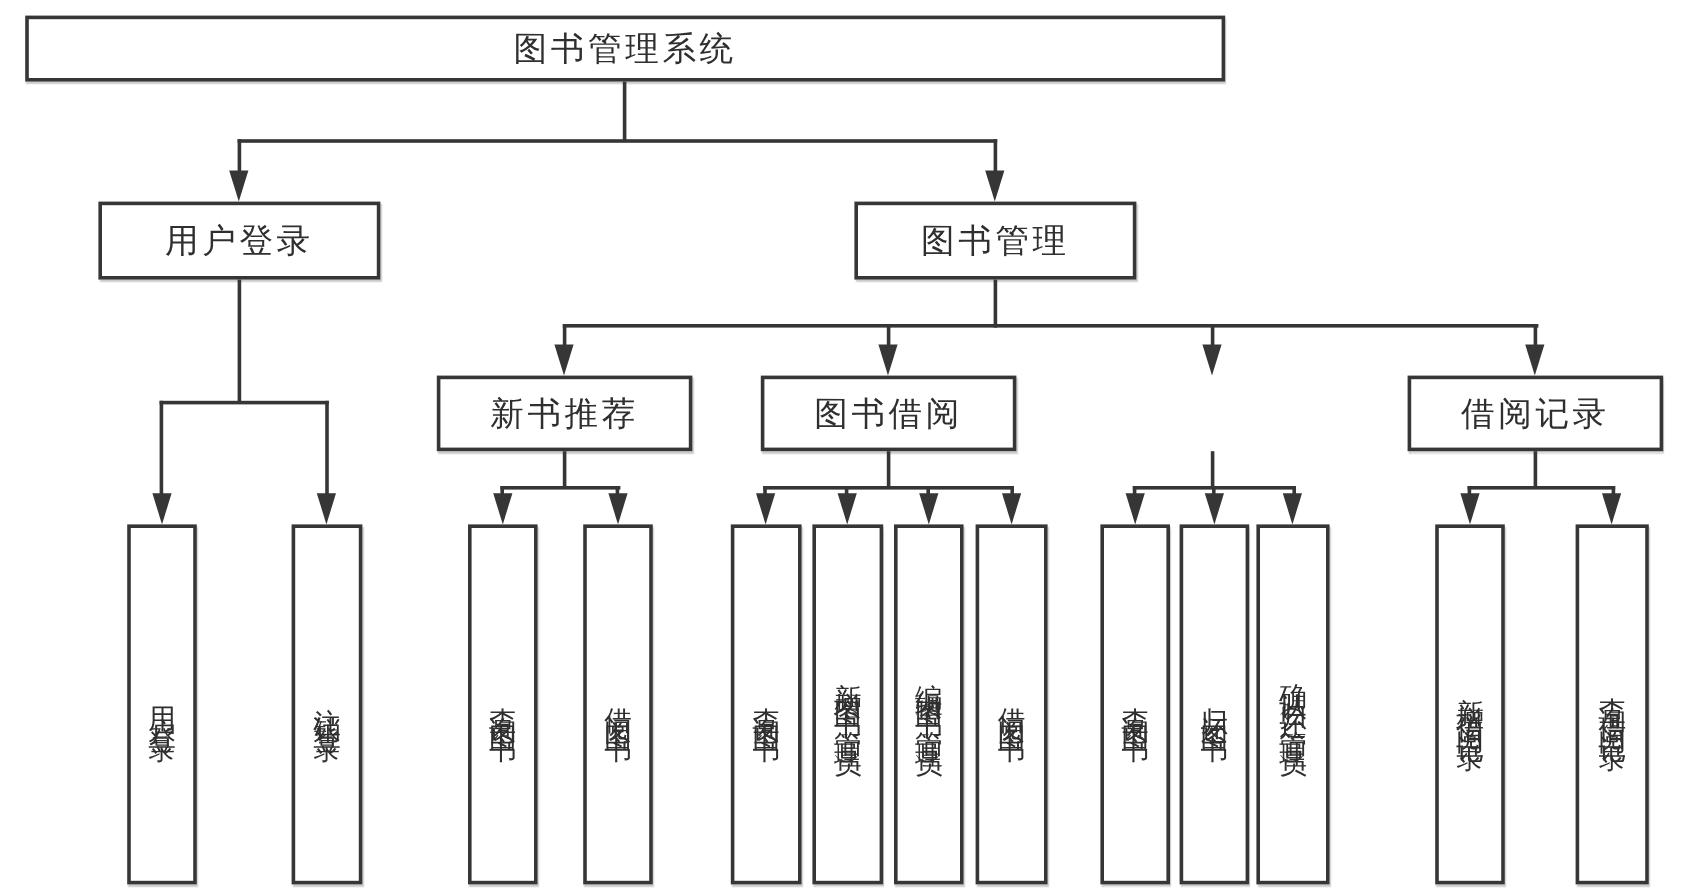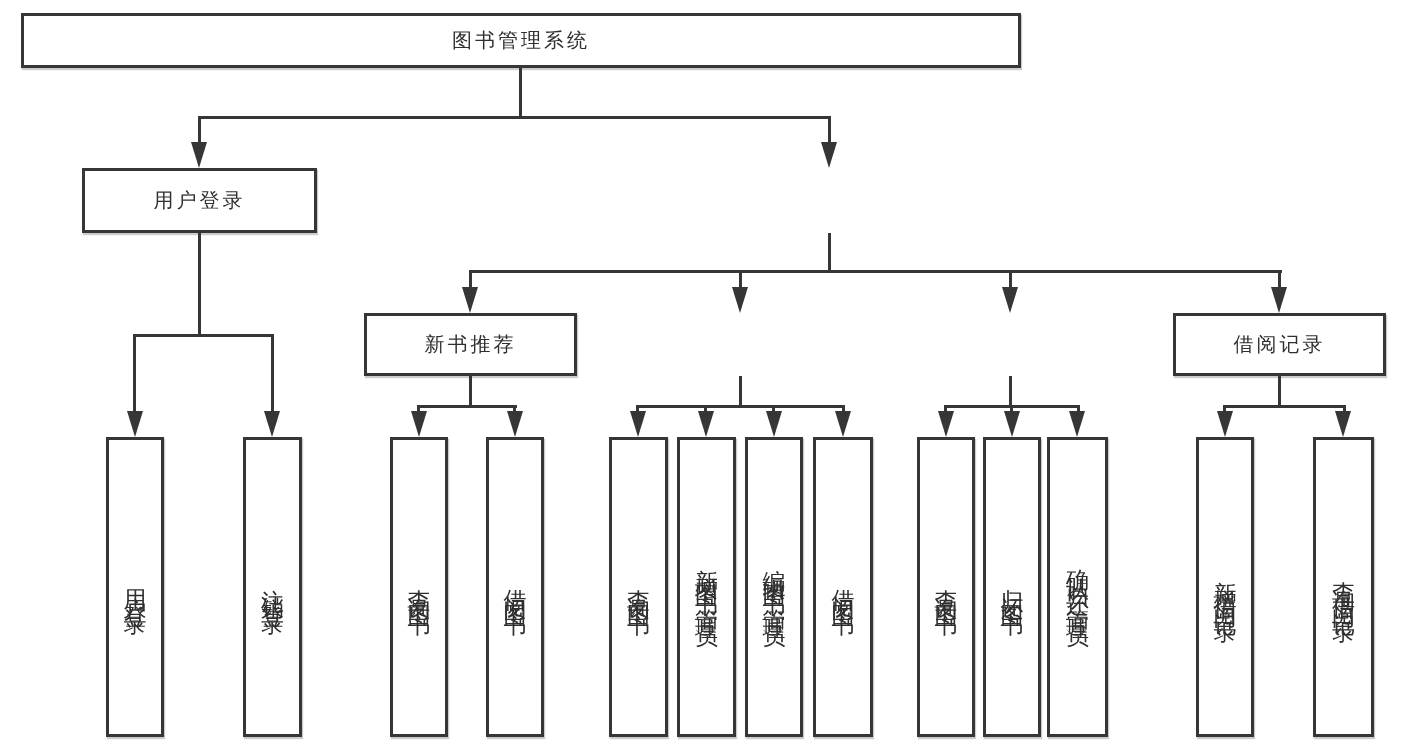--- a/index.html
+++ b/index.html
@@ -16,21 +16,21 @@
     color:var(--text);
     overflow:hidden;
   }
   
   .b{
     position:absolute;
     box-sizing:border-box;
     background:#fff;
     border:3px solid var(--line);
     display:flex;align-items:center;justify-content:center;
-    font-size:20px;letter-spacing:3px;
+    font-size:28px;letter-spacing:3px;
     color:var(--text);
     box-shadow:1px 2px 1px rgba(110,110,110,0.35);
     white-space:nowrap;
   }
   
   .vb{
     writing-mode:vertical-rl;
     text-orientation:mixed;
     font-size:23px;
     letter-spacing:8px;
@@ -69,20 +69,23 @@
   <div class="vl" style="left:519px;top:68px;height:50px;"></div>
   <div class="hl" style="left:198px;top:116px;width:633px;"></div>
   <div class="vl" style="left:198px;top:116px;height:30px;"></div>
   <div class="vl" style="left:828px;top:116px;height:30px;"></div>
   <div class="ar" style="left:191px;top:142px;"></div>
   <div class="ar" style="left:821px;top:142px;"></div>
 
   <div class="b" style="left:82px;top:168px;width:235px;height:65px;">
     <span>用户登录</span>
   </div>
+  <div class="b" style="left:712px;top:168px;width:235px;height:65px;">
+    <span>图书管理</span>
+  </div>
 
   <div class="vl" style="left:198px;top:233px;height:103px;"></div>
   <div class="hl" style="left:133px;top:334px;width:141px;"></div>
   <div class="vl" style="left:133px;top:334px;height:78px;"></div>
   <div class="vl" style="left:271px;top:334px;height:78px;"></div>
   <div class="ar" style="left:127px;top:411px;"></div>
   <div class="ar" style="left:264px;top:411px;"></div>
 
   <div class="vl" style="left:828px;top:233px;height:40px;"></div>
   <div class="hl" style="left:469px;top:270px;width:813px;"></div>
@@ -90,20 +93,23 @@
   <div class="vl" style="left:739px;top:270px;height:22px;"></div>
   <div class="vl" style="left:1009px;top:270px;height:22px;"></div>
   <div class="vl" style="left:1278px;top:270px;height:22px;"></div>
   <div class="ar" style="left:462px;top:287px;"></div>
   <div class="ar" style="left:732px;top:287px;"></div>
   <div class="ar" style="left:1002px;top:287px;"></div>
   <div class="ar" style="left:1271px;top:287px;"></div>
 
   <div class="b" style="left:364px;top:313px;width:213px;height:63px;">
     <span>新书推荐</span>
+  </div>
+  <div class="b" style="left:634px;top:313px;width:213px;height:63px;">
+    <span>图书借阅</span>
   </div>
   <div class="b" style="left:1173px;top:313px;width:213px;height:63px;">
     <span>借阅记录</span>
   </div>
 
   <div class="vl" style="left:469px;top:376px;height:31px;"></div>
   <div class="hl" style="left:417px;top:405px;width:100px;"></div>
   <div class="vl" style="left:417px;top:405px;height:12px;"></div>
   <div class="vl" style="left:513px;top:405px;height:12px;"></div>
   <div class="ar" style="left:411px;top:411px;"></div>

